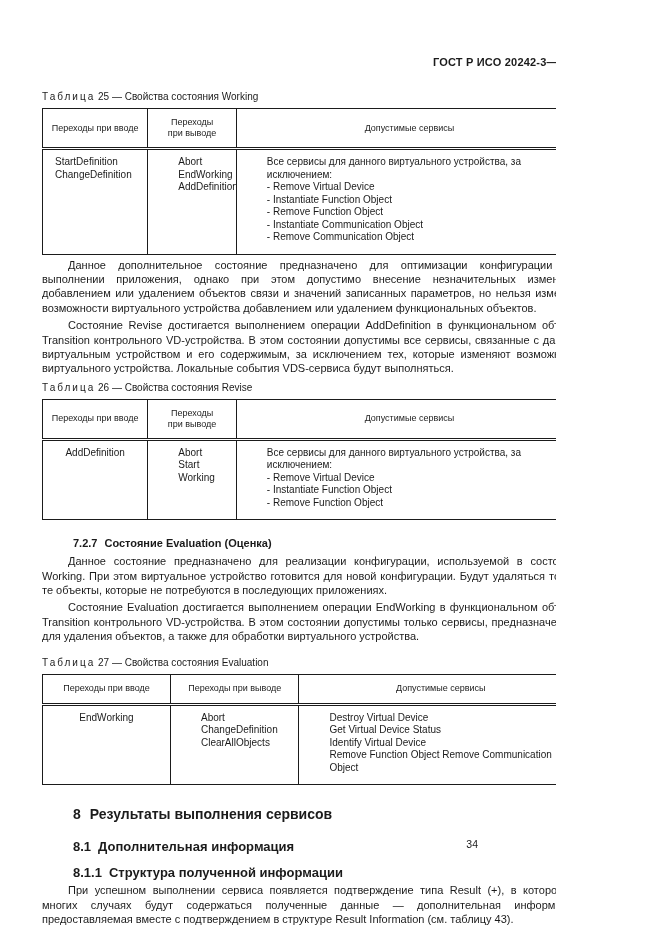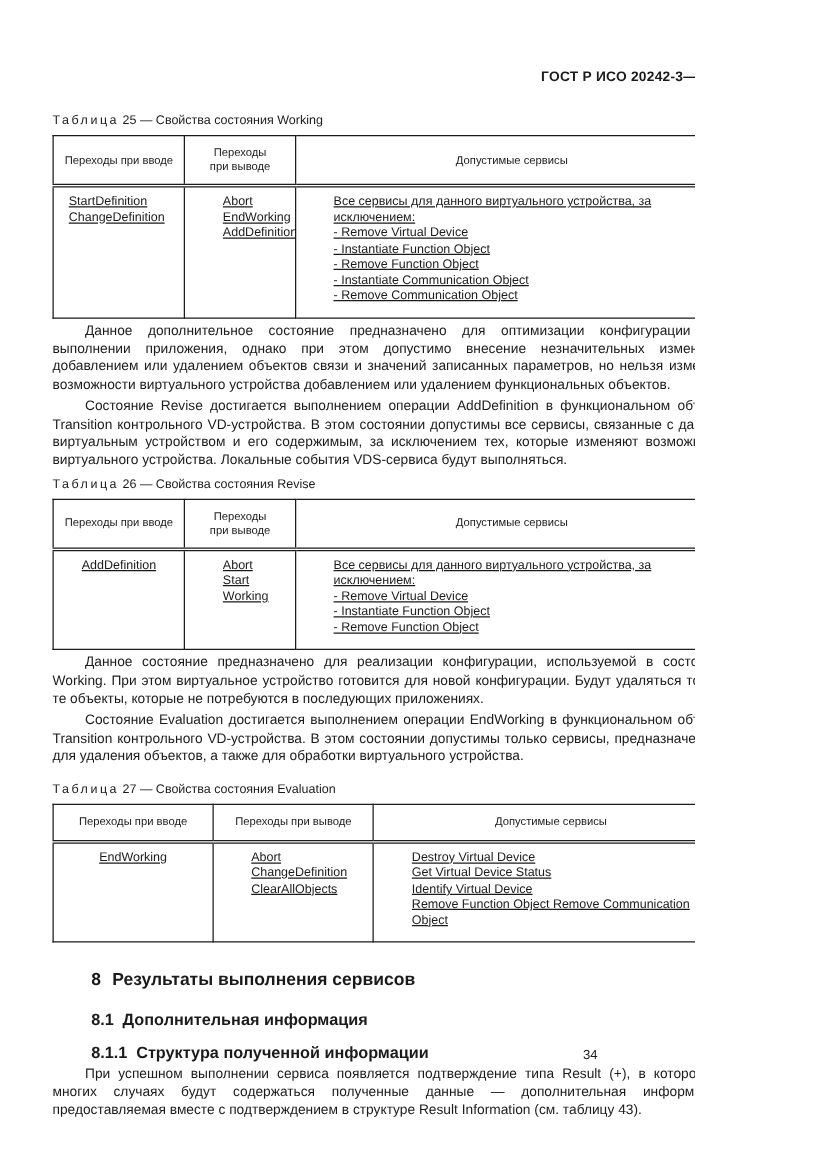--- a/index.html
+++ b/index.html
@@ -56,21 +56,20 @@
     vertical-align: middle;
     height: 34px;
     padding: 2px 4px;
   }
   table.gost.t27 thead th { height: 24px; }
   table.gost tbody td {
     font-size: 10px;
     line-height: 12.5px;
     vertical-align: top;
     padding: 6px 4px 10px 30px;
-    text-decoration: underline;
   }
   table.gost tbody td.cin  { padding-left: 12px; }
   table.gost.centered1 tbody td.cin { text-align: center; padding-left: 4px; }
   
   table.gost col.c1 { width: 19.5%; }
   table.gost col.c2 { width: 16.4%; }
   table.gost col.c3 { width: 64.1%; }
   
   table.gost.t27 col.c1 { width: 23.7%; }
   table.gost.t27 col.c2 { width: 23.8%; }
@@ -182,20 +181,23 @@
           <td>Abort
 Start Working</td>
           <td>Все сервисы для данного виртуального устройства, за исключением:
 - Remove Virtual Device
 - Instantiate Function Object
 - Remove Function Object</td>
         </tr>
       </tbody>
     </table>
 
+    <div class="h3">
+      <span class="num">7.2.7</span><span>Состояние Evaluation (Оценка)</span>
+    </div>
     <p class="para">Данное состояние предназначено для реализации конфигурации, используемой в состоянии Working. При этом виртуальное устройство готовится для новой конфигурации. Будут удаляться только те объекты, которые не потребуются в последующих приложениях.</p>
     <p class="para">Состояние Evaluation достигается выполнением операции EndWorking в функциональном объекте Transition контрольного VD-устройства. В этом состоянии допустимы только сервисы, предназначенные для удаления объектов, а также для обработки виртуального устройства.</p>
 
     <p class="tcaption" style="margin-top:13px;">
       <span class="tword">Таблица</span>
       <span>27 — Свойства состояния Evaluation</span>
     </p>
     <table class="gost t27 centered1">
       <colgroup>
           <col class="c1">

